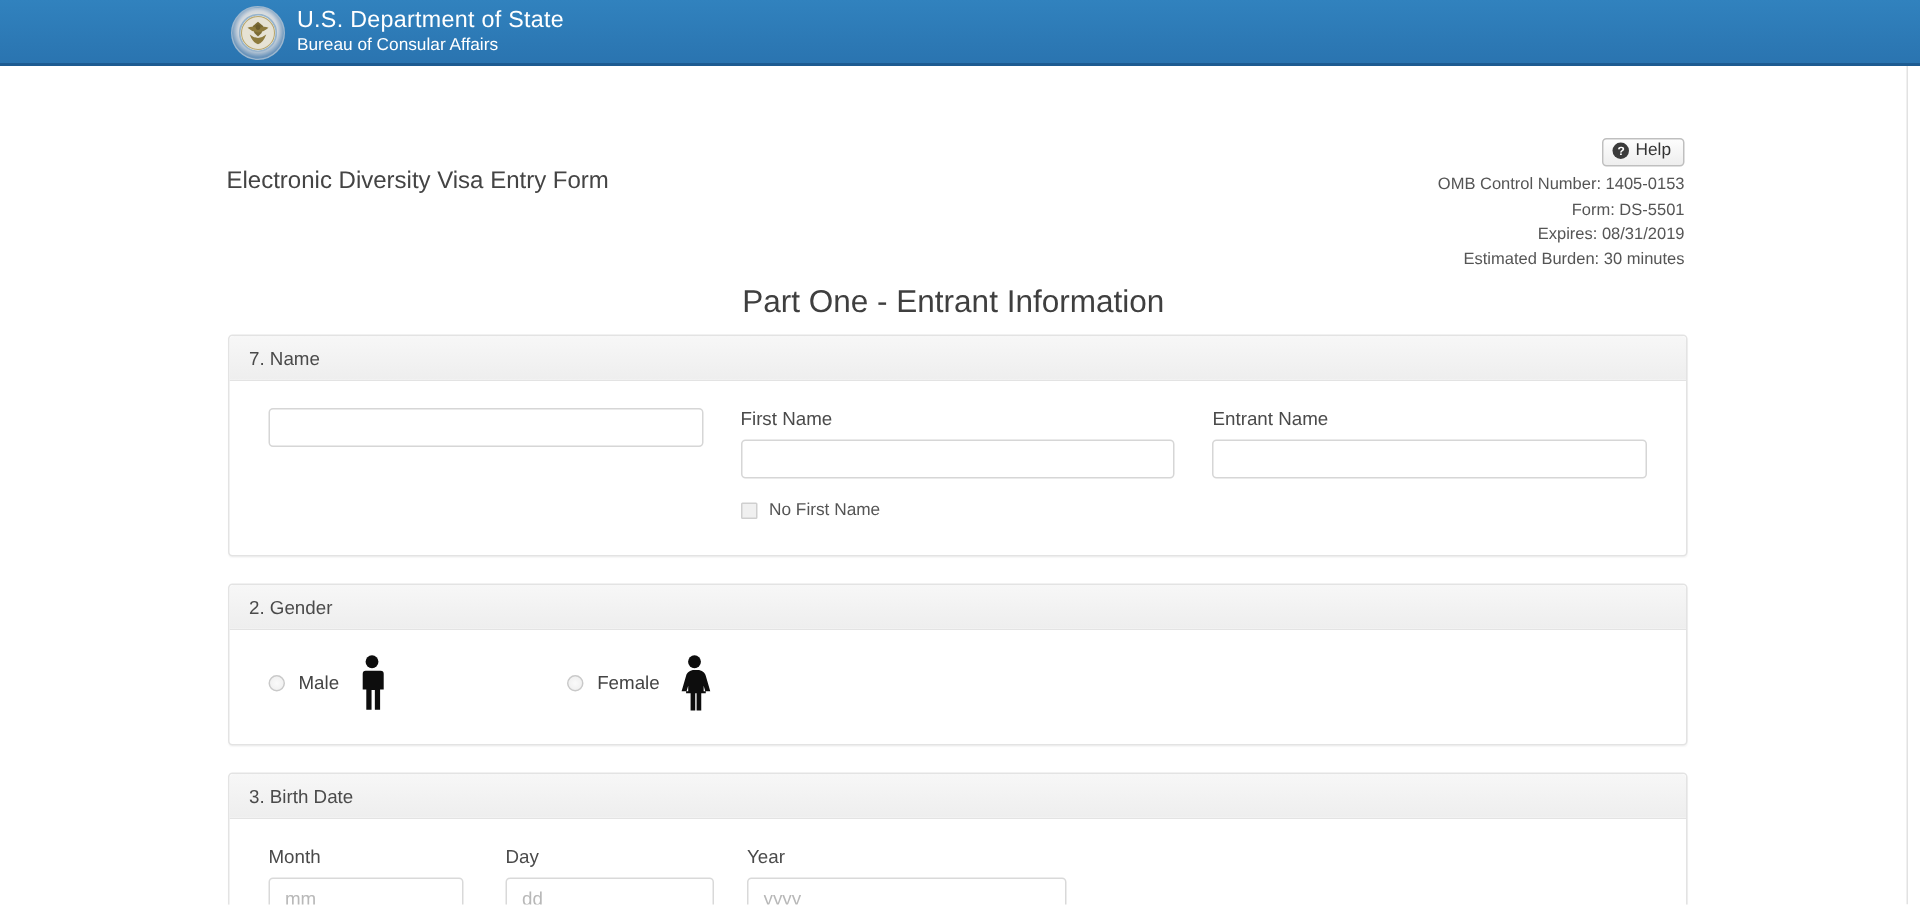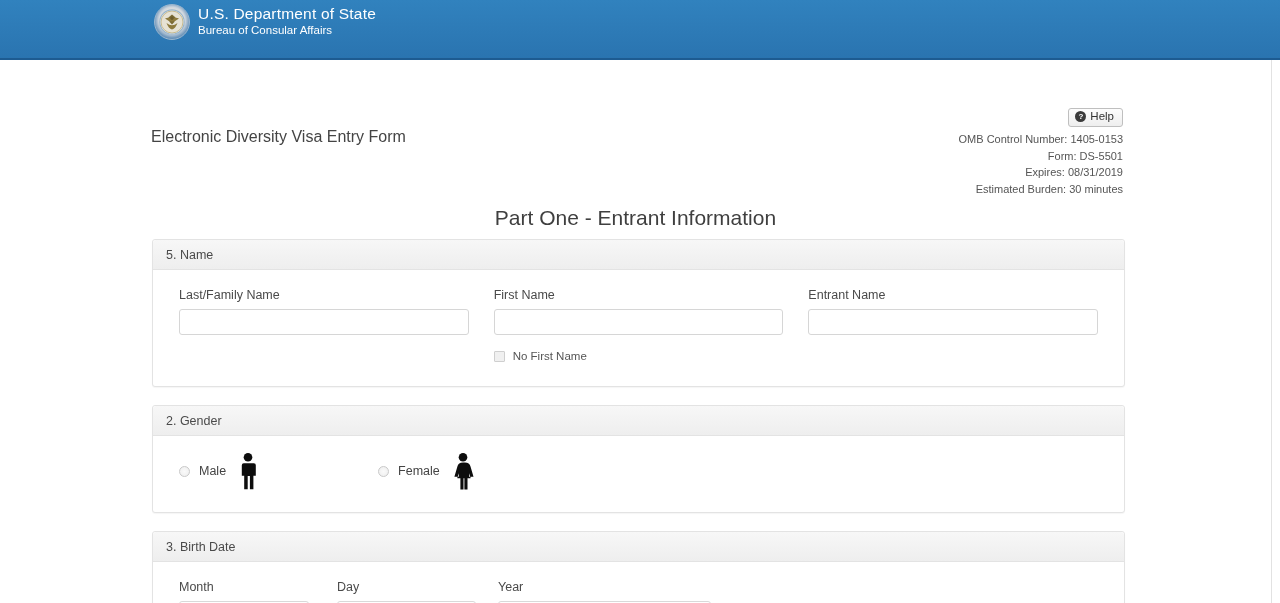--- a/index.html
+++ b/index.html
@@ -7,21 +7,21 @@
     margin: 0; padding: 0;
     width: 1280px; height: 603px;
     background: #ffffff;
     font-family: "Liberation Sans", sans-serif;
     overflow: hidden;
   }
 
   
   .banner {
     position: relative;
-    height: 60px;
+    height: 44px;
     background: #2e7ab8;
     background: linear-gradient(to bottom, #3182be 0%, #2a74b0 100%);
     border-bottom: 2px solid #1d5b91;
   }
   .banner-inner {
     position: relative;
     width: 1272px;
     height: 100%;
   }
   .seal-wrap {
@@ -268,26 +268,25 @@
     <div>Form: DS-5501</div>
     <div>Expires: 08/31/2019</div>
     <div>Estimated Burden: 30 minutes</div>
   </div>
 
   <h1 class="part-heading">Part One - Entrant Information</h1>
 
   <div class="panels">
 
     <div class="panel">
-      <div class="panel-head">5. Name</div>
+      <div class="panel-head">7. Name</div>
       <div class="panel-body">
         <div class="name-row">
 
           <div class="field-col">
-            <div class="field-label">Last/Family Name</div>
             <input class="txt-input" type="text" value="" style="">
             <div class="spacer-row"></div>
           </div>
 
           <div class="field-col">
             <div class="field-label">First Name</div>
             <input class="txt-input" type="text" value="" style="">
             <div class="cb-row">
               <span class="cb-box"></span>
               <span class="cb-label">No First Name</span>

